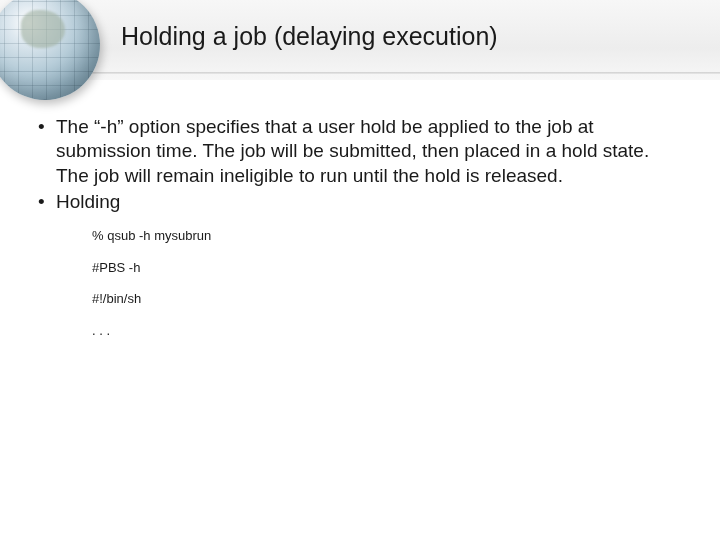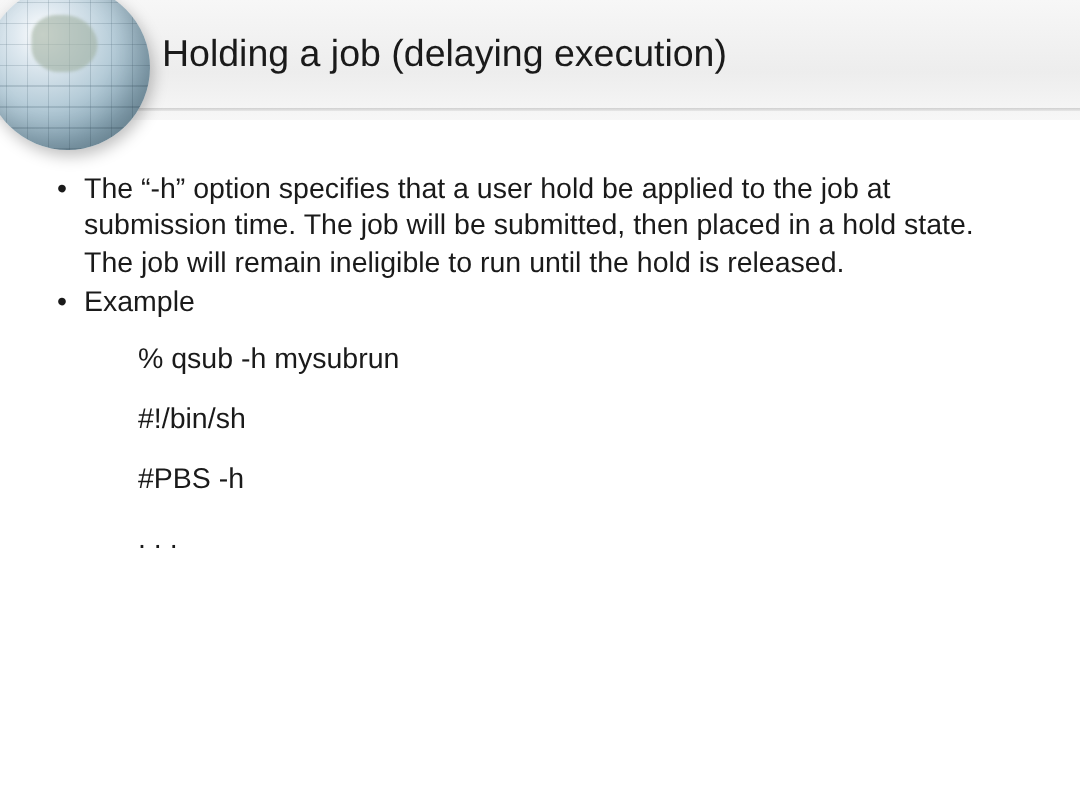--- a/index.html
+++ b/index.html
@@ -49,21 +49,21 @@
     position: absolute;
     top: 18%; left: 28%;
     width: 40%; height: 35%;
     background: #9fb0a0;
     border-radius: 40% 55% 50% 45%;
     opacity: 0.6;
     filter: blur(1px);
   }
   .title {
     position: absolute;
-    top: 22px; left: 108px;
+    top: 22px; left: 121px;
     font-size: 25px;
     color: #1a1a1a;
     font-weight: 400;
   }
   .content {
     position: absolute;
     top: 115px;
     left: 34px;
     right: 40px;
   }
@@ -84,42 +84,42 @@
     left: 4px;
     top: 0;
     font-size: 19px;
     color: #1a1a1a;
   }
   .code-block {
     margin-top: 4px;
     margin-left: 58px;
   }
   .code-line {
-    font-size: 19px;
+    font-size: 13px;
     line-height: 1.42;
     color: #1a1a1a;
     margin-top: 13px;
   }
 </style>
 </head>
 <body>
 
 <div class="header-band"></div>
 <div class="header-rule"></div>
 
 <div class="globe-wrap">
   <div class="globe"></div>
 </div>
 
 <h1 class="title">Holding a job (delaying execution)</h1>
 
 <div class="content">
   <ul class="bullets">
     <li><span>The “-h” option specifies that a user hold be applied to the job at submission time. The job will be submitted, then placed in a hold state. The job will remain ineligible to run until the hold is released.</span></li>
-    <li><span>Example</span></li>
+    <li><span>Holding</span></li>
   </ul>
   <div class="code-block">
     <div class="code-line">% qsub -h mysubrun</div>
+    <div class="code-line">#PBS -h</div>
     <div class="code-line">#!/bin/sh</div>
-    <div class="code-line">#PBS -h</div>
     <div class="code-line">. . .</div>
   </div>
 </div>
 
 </body></html>

